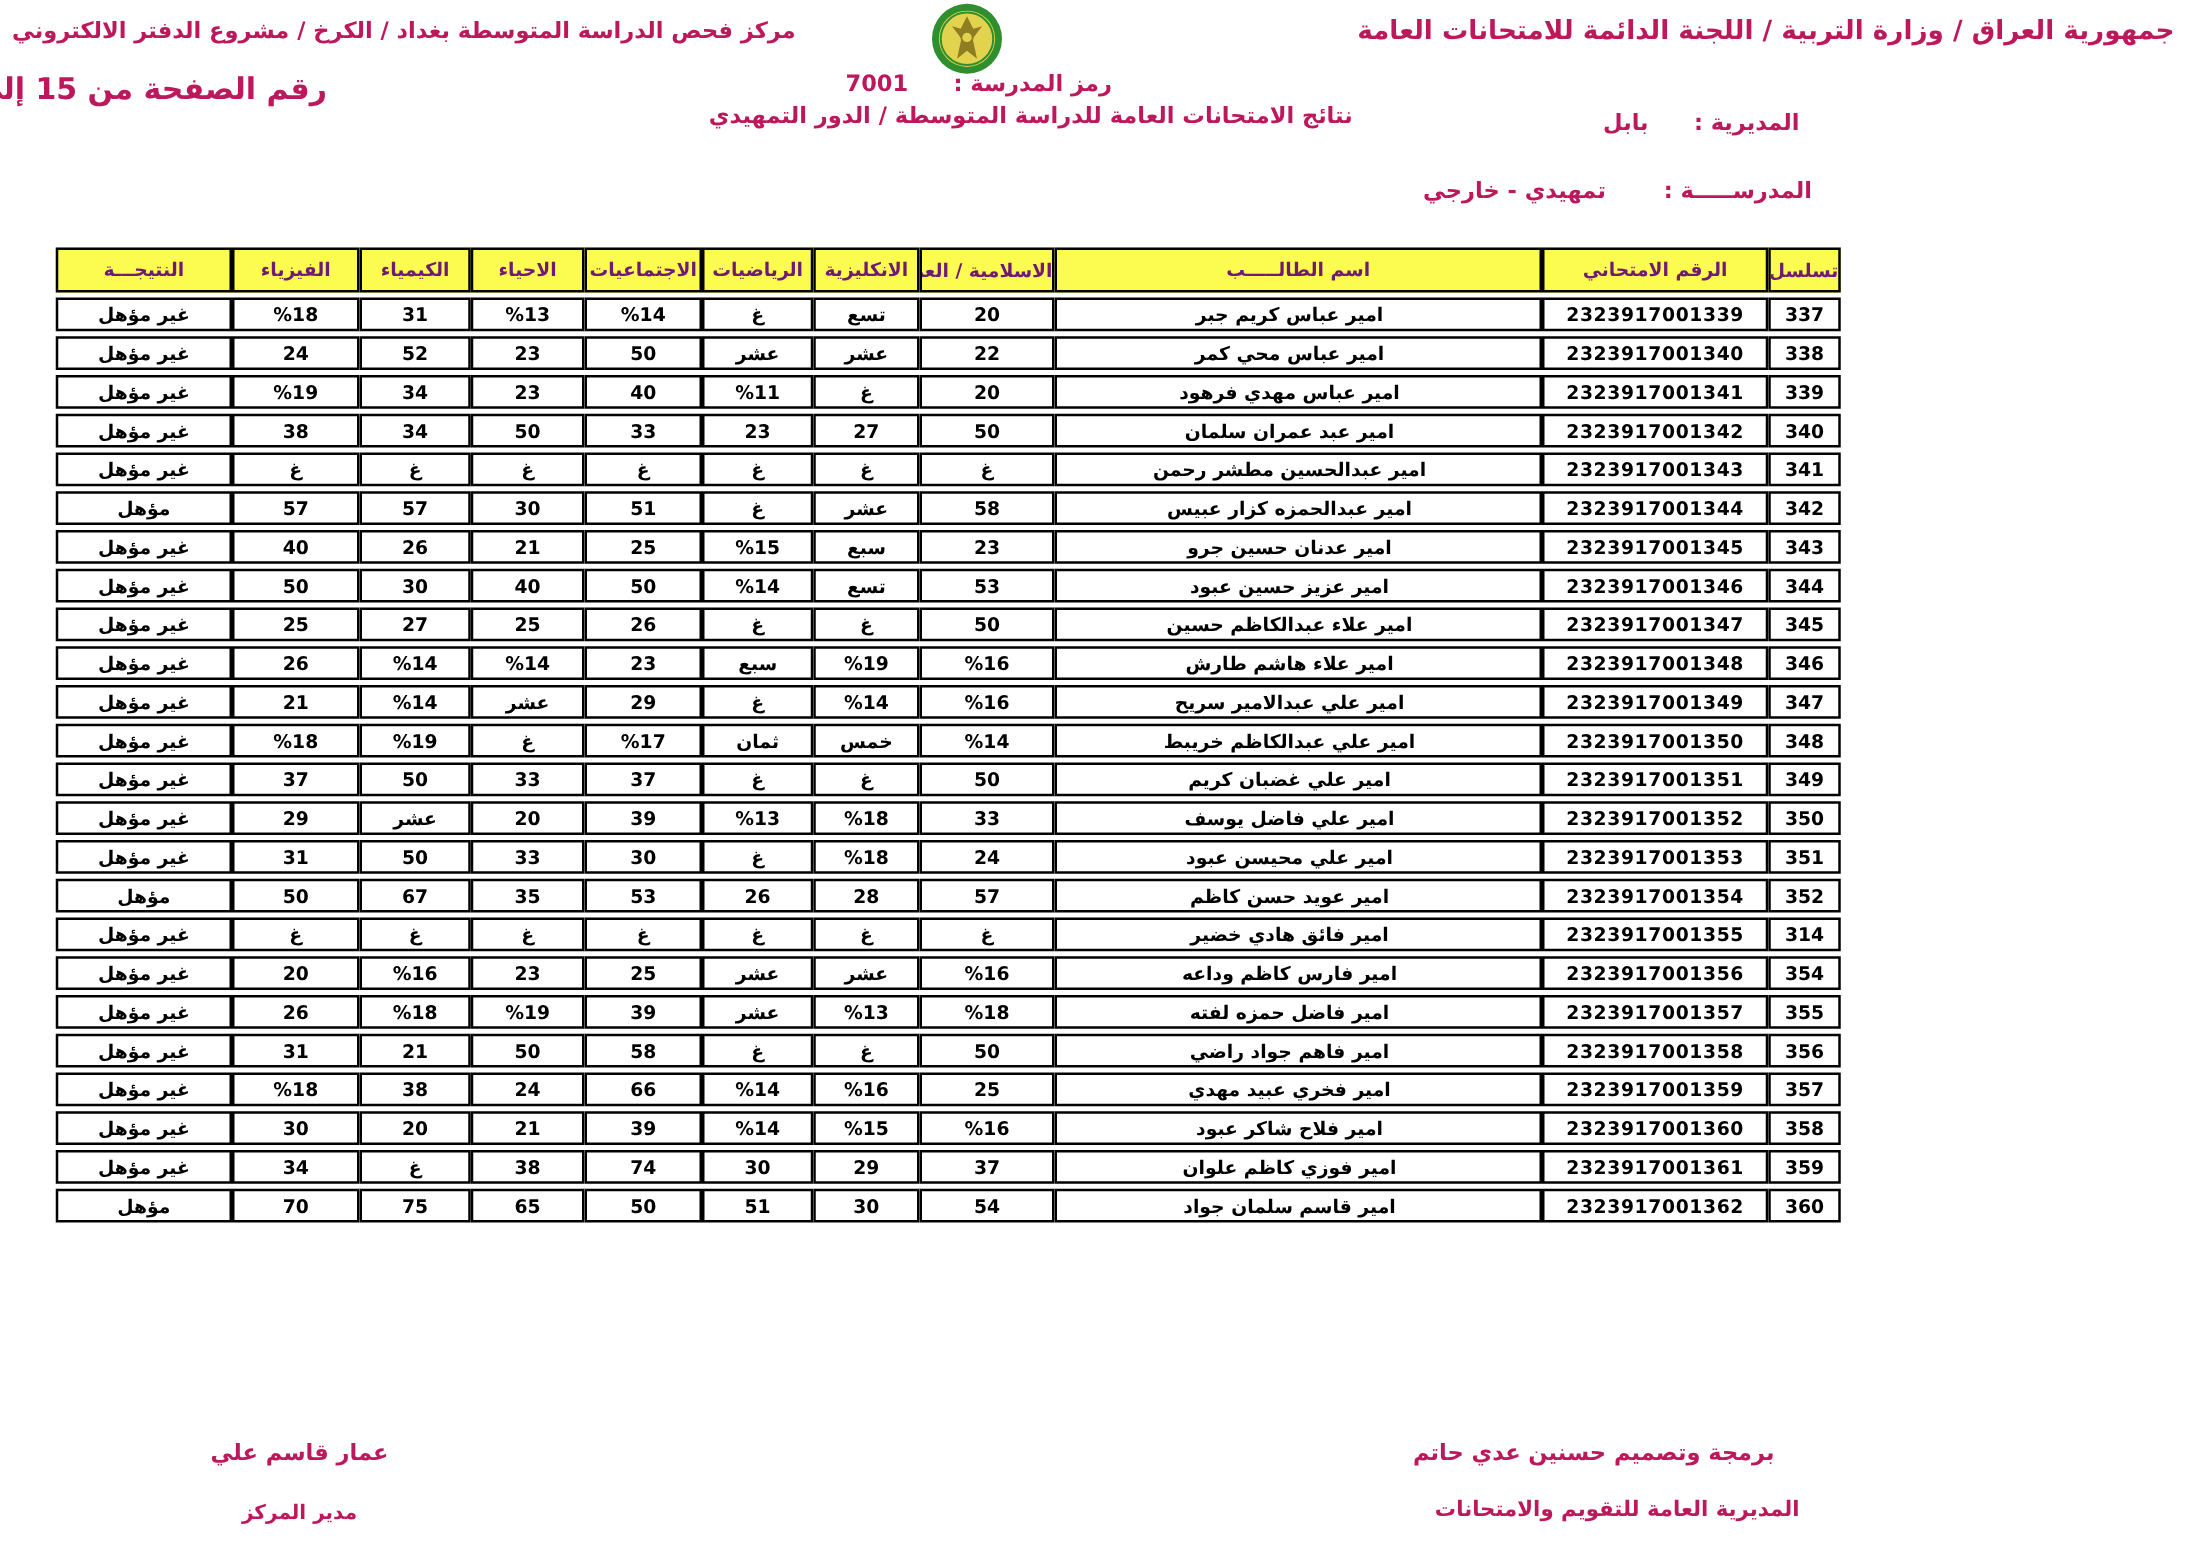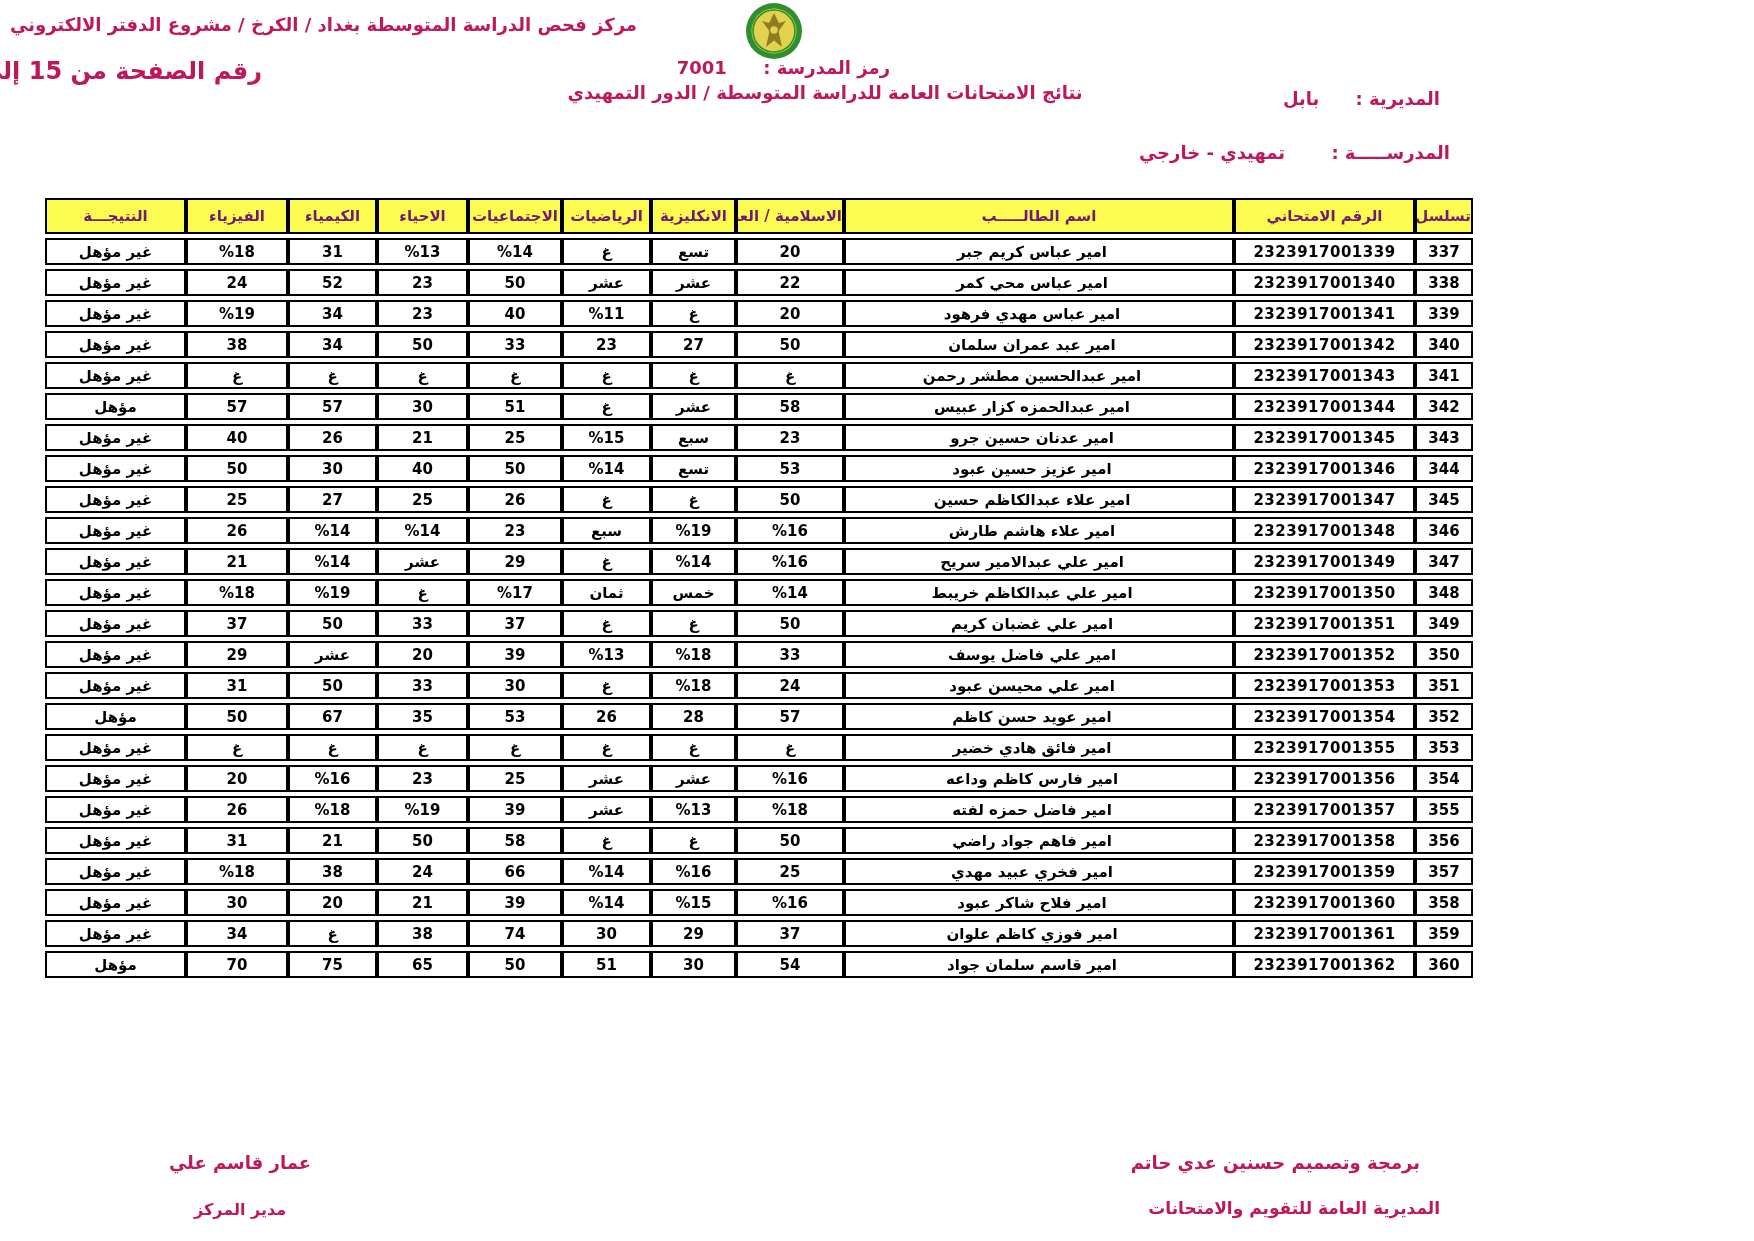--- a/index.html
+++ b/index.html
@@ -39,20 +39,21 @@
   .footer-right-1 { top:1152px; right:334px; font-size:18px; }
   .footer-right-2 { top:1198px; right:314px; font-size:17px; }
   .footer-left-1  { top:1152px; left:160px; width:160px; text-align:center; font-size:18px; }
   .footer-left-2  { top:1200px; left:160px; width:160px; text-align:center; font-size:16px; }
 </style>
 </head>
 <body>
 
 <div class="page">
 
+  <div class="abs b gov-title">جمهورية العراق / وزارة التربية / اللجنة الدائمة للامتحانات العامة</div>
   <div class="abs b center-title">مركز فحص الدراسة المتوسطة بغداد / الكرخ / مشروع الدفتر الالكتروني</div>
 
   <div class="abs logo">
     <svg width="58" height="58" viewBox="0 0 58 58" aria-hidden="true">
       <circle cx="29" cy="29" r="28" fill="#2f8f2f"></circle>
       <circle cx="29" cy="29" r="22.5" fill="#e3d24e"></circle>
       <circle cx="29" cy="29" r="21" fill="none" stroke="#2f8f2f" stroke-width="1.6"></circle>
       <path d="M29 11 L34 21 L41 19 L33.5 29 L37 45 L29 38.5 L21 45 L24.5 29 L17 19 L24 21 Z" fill="#8f7d22"></path>
       <circle cx="29" cy="28" r="4.5" fill="#e3d24e" stroke="#8f7d22" stroke-width="1.4"></circle>
     </svg>
@@ -312,21 +313,21 @@
             <td class="pass">57</td>
             <td class="fail">28</td>
             <td class="fail">26</td>
             <td class="pass">53</td>
             <td class="fail">35</td>
             <td class="pass">67</td>
             <td class="pass">50</td>
             <td class="pass">مؤهل</td>
           </tr>
           <tr>
-            <td>353</td>
+            <td>314</td>
             <td class="exam-cell">2323917001355</td>
             <td class="name-cell">امير فائق هادي خضير</td>
             <td class="fail">غ</td>
             <td class="fail">غ</td>
             <td class="fail">غ</td>
             <td class="fail">غ</td>
             <td class="fail">غ</td>
             <td class="fail">غ</td>
             <td class="fail">غ</td>
             <td class="fail">غير مؤهل</td>

